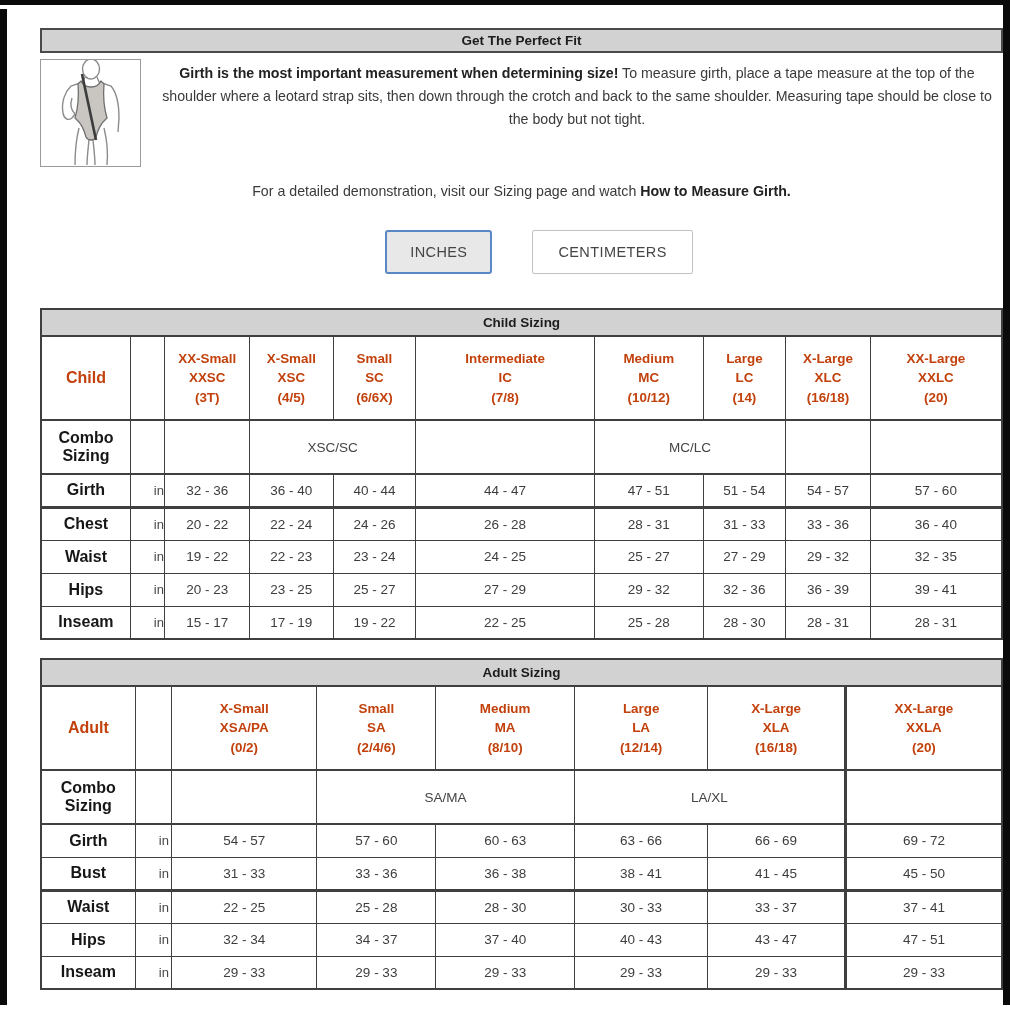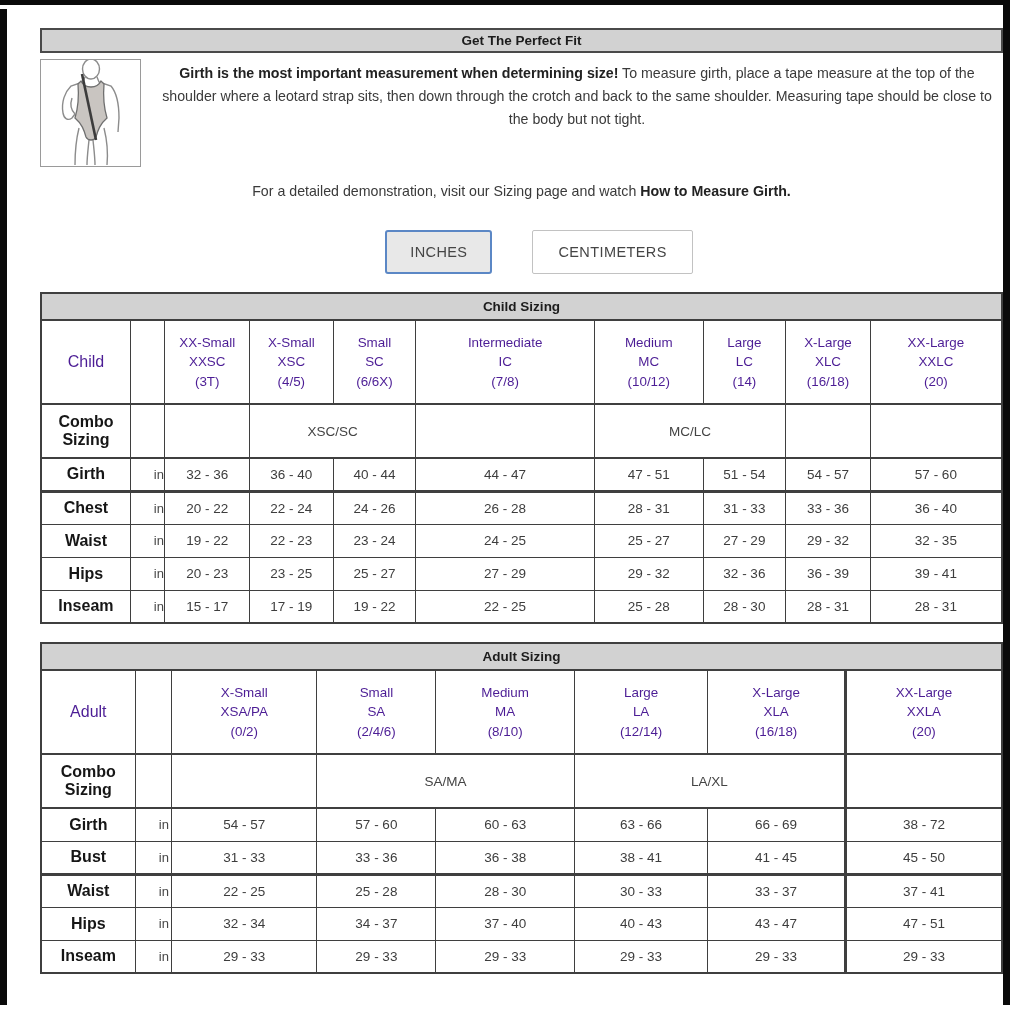--- a/index.html
+++ b/index.html
@@ -94,37 +94,37 @@
   }
 
   table.sizing-table {
     width: 100%;
     border-collapse: collapse;
     table-layout: fixed;
     border: 2px solid #3f3f3f;
     font-size: 13.5px;
     color: #3d3d3d;
   }
-  table.sizing-table.first  { margin-top: 18px; }
+  table.sizing-table.first  { margin-top: 34px; }
   table.sizing-table.second { margin-top: 18px; }
   .sizing-table th, .sizing-table td {
     border: 1px solid #3f3f3f;
     text-align: center;
     vertical-align: middle;
     padding: 0 2px;
   }
   .bar-row th {
     background: var(--bar-bg, #d2d2d2);
     height: 27px;
     font-size: 13.5px;
     font-weight: bold;
     color: #1c1c1c;
     border-bottom-width: 2px;
   }
-  .head-row th { height: 84px; font-weight: normal; color: #4c1d95; border-bottom-width: 2px; }
+  .head-row th { height: 84px; font-weight: bold; color: #c2410c; border-bottom-width: 2px; }
   .head-row .col-line { line-height: 19.5px; font-size: 13.4px; }
   .combo-row th, .combo-row td { height: 54px; border-bottom-width: 2px; }
   .combo-row td { font-weight: normal; color: #444; }
   .row-label { font-weight: bold; color: #161616; font-size: 16px; }
   .data-row th, .data-row td { height: 33px; }
   .data-row td.unit { color: #474747; font-size: 13px; padding-left: 23px; }
   tr.thick-bottom th, tr.thick-bottom td { border-bottom-width: 3px; }
   table.thick-last tr > *:last-child:not(.full-span) { border-left-width: 3px; }
 </style>
 </head>
@@ -358,21 +358,21 @@
             <td></td>
           </tr>
           <tr class="data-row">
             <th class="row-label">Girth</th>
             <td class="unit">in</td>
             <td>54 - 57</td>
             <td>57 - 60</td>
             <td>60 - 63</td>
             <td>63 - 66</td>
             <td>66 - 69</td>
-            <td>38 - 72</td>
+            <td>69 - 72</td>
           </tr>
           <tr class="data-row thick-bottom">
             <th class="row-label">Bust</th>
             <td class="unit">in</td>
             <td>31 - 33</td>
             <td>33 - 36</td>
             <td>36 - 38</td>
             <td>38 - 41</td>
             <td>41 - 45</td>
             <td>45 - 50</td>

